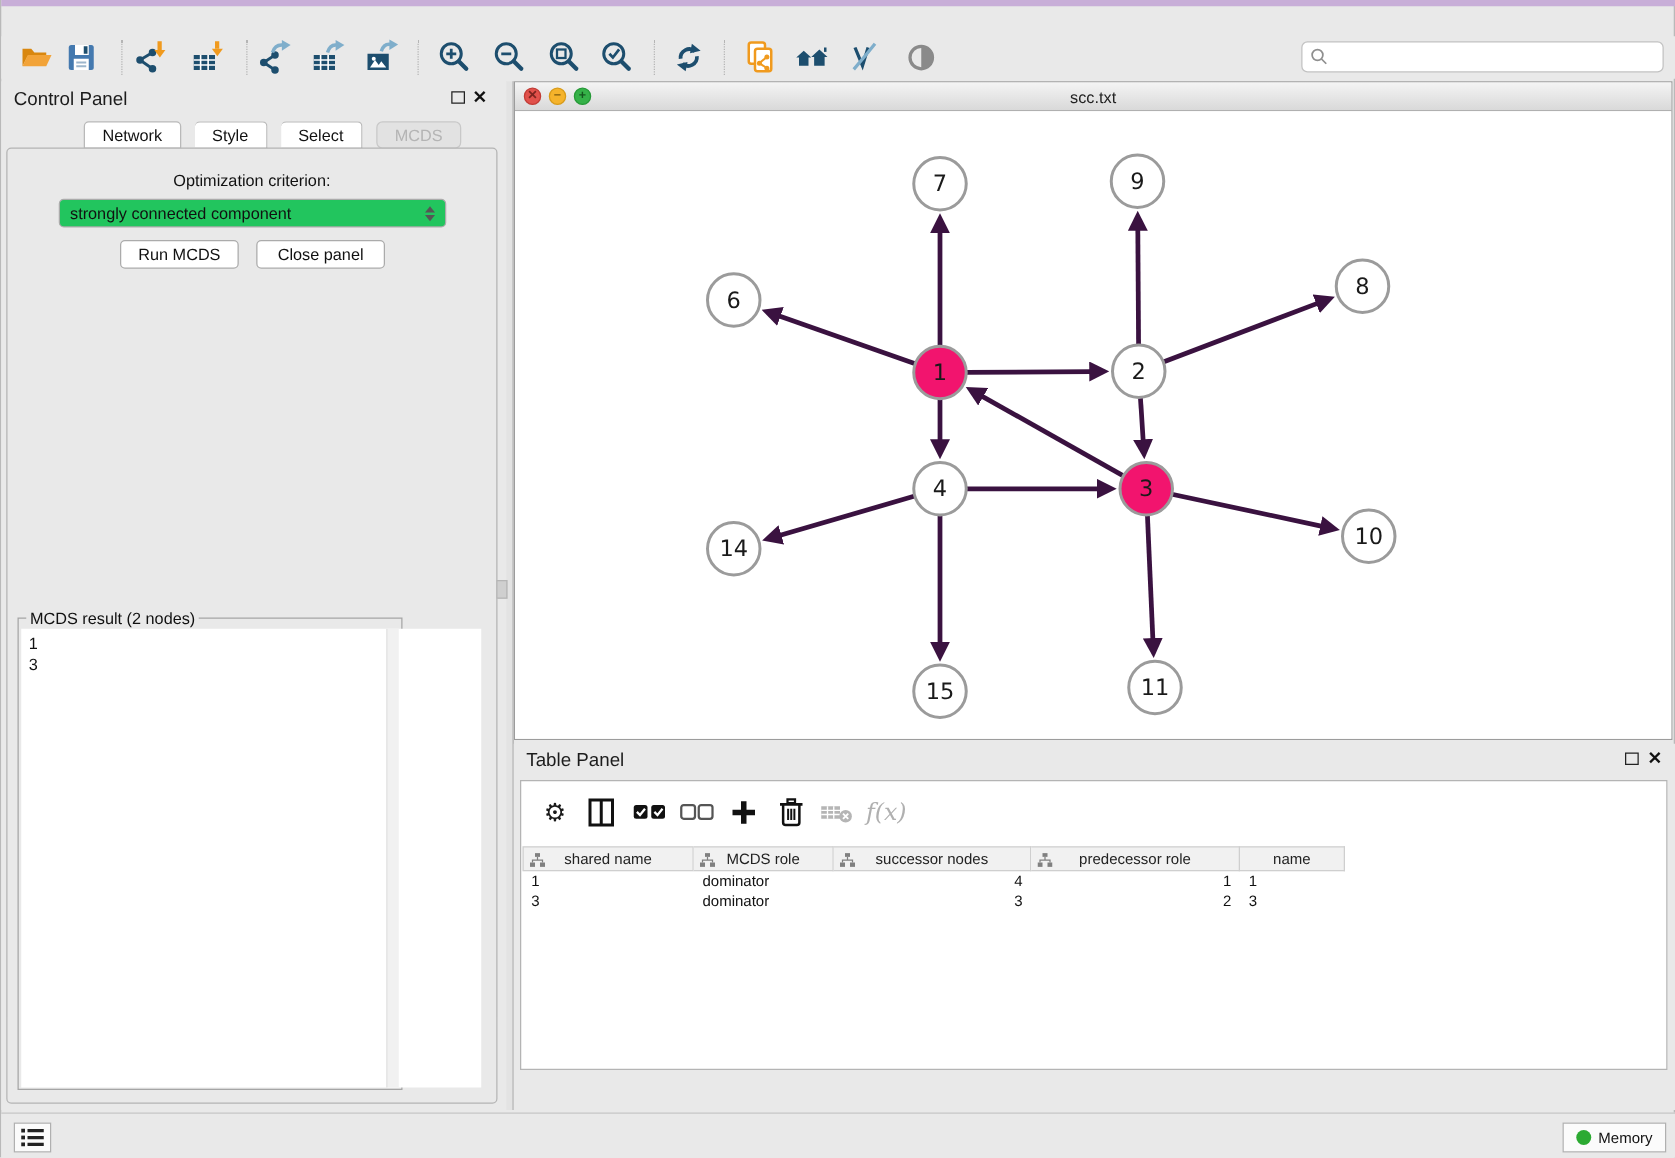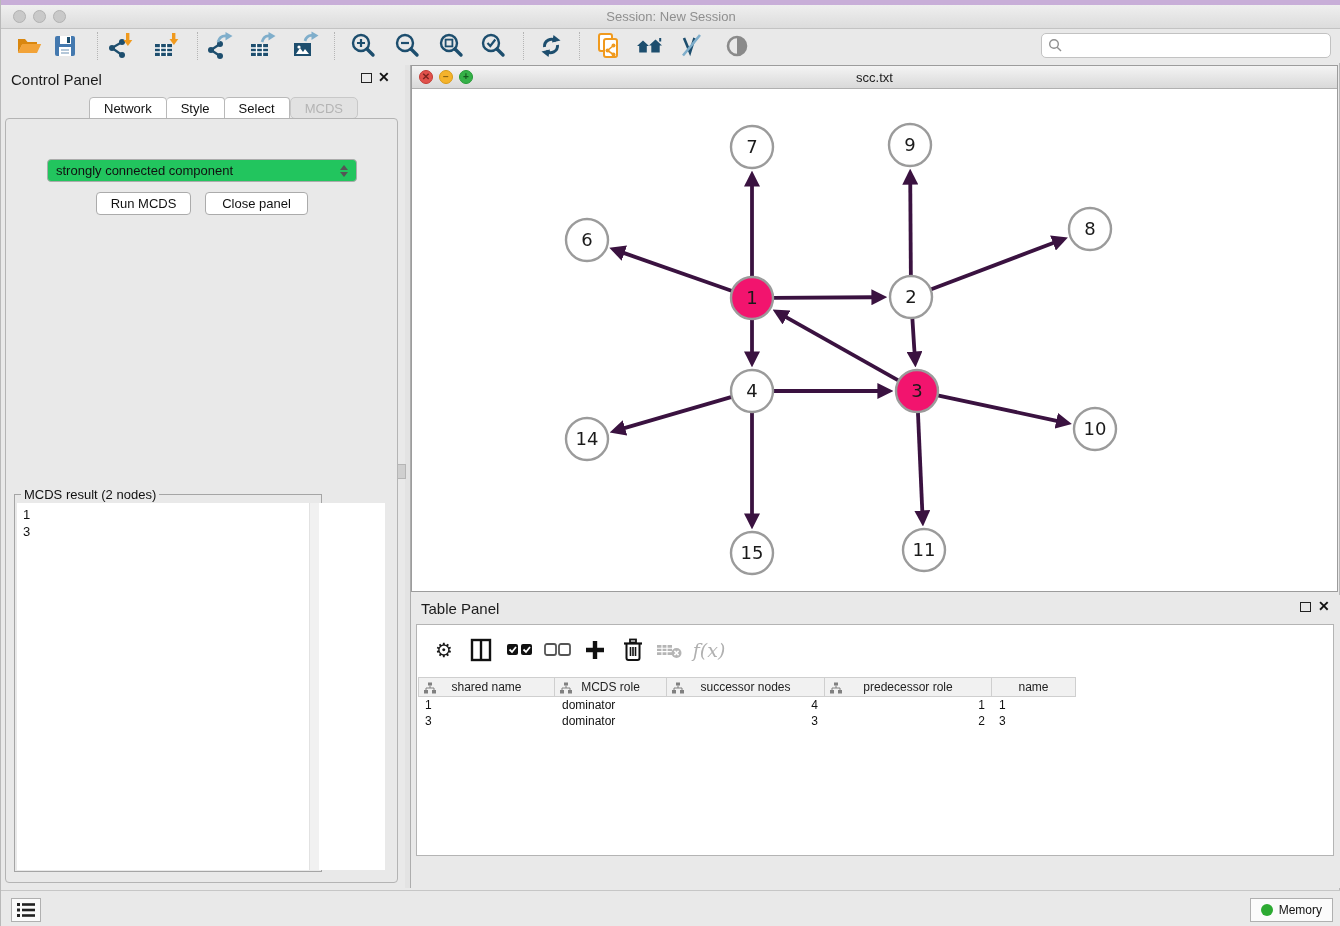--- a/index.html
+++ b/index.html
@@ -22,21 +22,21 @@
   .tsep { position:absolute; top:3px; width:0; height:28px; border-left:1px dotted #b5b5b5; }
   .searchbox { position:absolute; left:1040px; top:4px; width:290px; height:25px; background:#fff;
     border:1px solid #c2c2c2; border-radius:5px; display:flex; align-items:center; padding-left:6px; gap:4px; }
   .searchbox input { border:none; outline:none; flex:1; font-size:12px; background:transparent; font-family:"Liberation Sans",sans-serif; }
 
   
   .cpanel { position:absolute; left:0; top:65px; width:404px; height:823px; background:#e9e9e9; }
   .panel-head { position:absolute; left:10px; top:6px; font-size:15px; color:#1c1c1c; }
   .float-icon { position:absolute; top:8px; width:11px; height:10px; border:1.5px solid #222; }
   .close-icon { position:absolute; top:4px; font-size:14px; font-weight:bold; color:#111; }
-  .cp-tabs { position:absolute; left:88px; top:32px; height:36px; display:flex; }
+  .cp-tabs { position:absolute; left:66px; top:32px; height:36px; display:flex;gap:11px; }
   .cp-tab { height:22px; padding:0 14px; background:#fff; border:1px solid #b9b9b9; border-left:none;
     border-radius:4px 4px 0 0; font-size:13px; color:#111; display:flex; align-items:center; }
   .cp-tab:first-child { border-left:1px solid #b9b9b9; }
   .cp-tab.active { background:#e2e2e2; color:#b4b4b4; border:1px solid #c8c8c8; border-radius:5px; }
   .cp-body { position:absolute; left:4px; top:53px; width:393px; height:765px;
     border:1px solid #b4b4b4; border-radius:4px; background:#e9e9e9; }
   .opt-label { position:absolute; left:0; top:18px; width:100%; text-align:center; font-size:13px; color:#111; }
   .dropdown { position:absolute; left:41px; top:40px; width:310px; height:23px; background:#22c55e;
     border:1px solid #ababab; border-radius:4px; display:flex; align-items:center; padding:0 8px; font-size:13px; color:#111; }
   .dd-arrows { margin-left:auto; display:flex; flex-direction:column; gap:2px; align-items:center; }
@@ -93,26 +93,20 @@
   .mem-dot { width:12px; height:12px; border-radius:50%; background:#2caa32; }
 
   .fx-label { font-family:"DejaVu Serif", serif; font-style:italic; font-size:19px; color:#b0b0b0; }
 </style>
 </head>
 <body>
 
 <div class="app">
 
   <div class="top-strip"></div>
-  <div class="titlebar">
-    <div class="traffic" style="left:12px"></div>
-    <div class="traffic" style="left:32px"></div>
-    <div class="traffic" style="left:52px"></div>
-    <div class="win-title">Session: New Session</div>
-  </div>
 
   <div class="toolbar">
     <div class="tbtn" style="left:12px">
       <svg width="30" height="30" viewBox="0 0 30 30">
         <path d="M4 22 V8 h7 l2.5 3 H23 v3 H8 Z" fill="#d9870f"></path>
         <path d="M4 22 l4.2-9 h19 l-4.2 9 Z" fill="#f2a338"></path>
       </svg>
     </div>
     <div class="tbtn" style="left:48px">
       <svg width="30" height="30" viewBox="0 0 30 30">
@@ -255,20 +249,21 @@
     <div class="panel-head">Control Panel</div>
     <div class="float-icon" style="left:360px"></div>
     <div class="close-icon" style="left:377px">✕</div>
     <div class="cp-tabs" id="cp-tabs">
         <div class="cp-tab">Network</div>
         <div class="cp-tab">Style</div>
         <div class="cp-tab">Select</div>
         <div class="cp-tab active">MCDS</div>
       </div>
     <div class="cp-body">
+      <div class="opt-label">Optimization criterion:</div>
       <div class="dropdown">
         <span>strongly connected component</span>
         <span class="dd-arrows">
             <i class="dd-up"></i>
             <i class="dd-down"></i>
           </span>
       </div>
       <div class="cp-btn" style="left:90px; width:95px;">
           <span>Run MCDS</span>
         </div>

